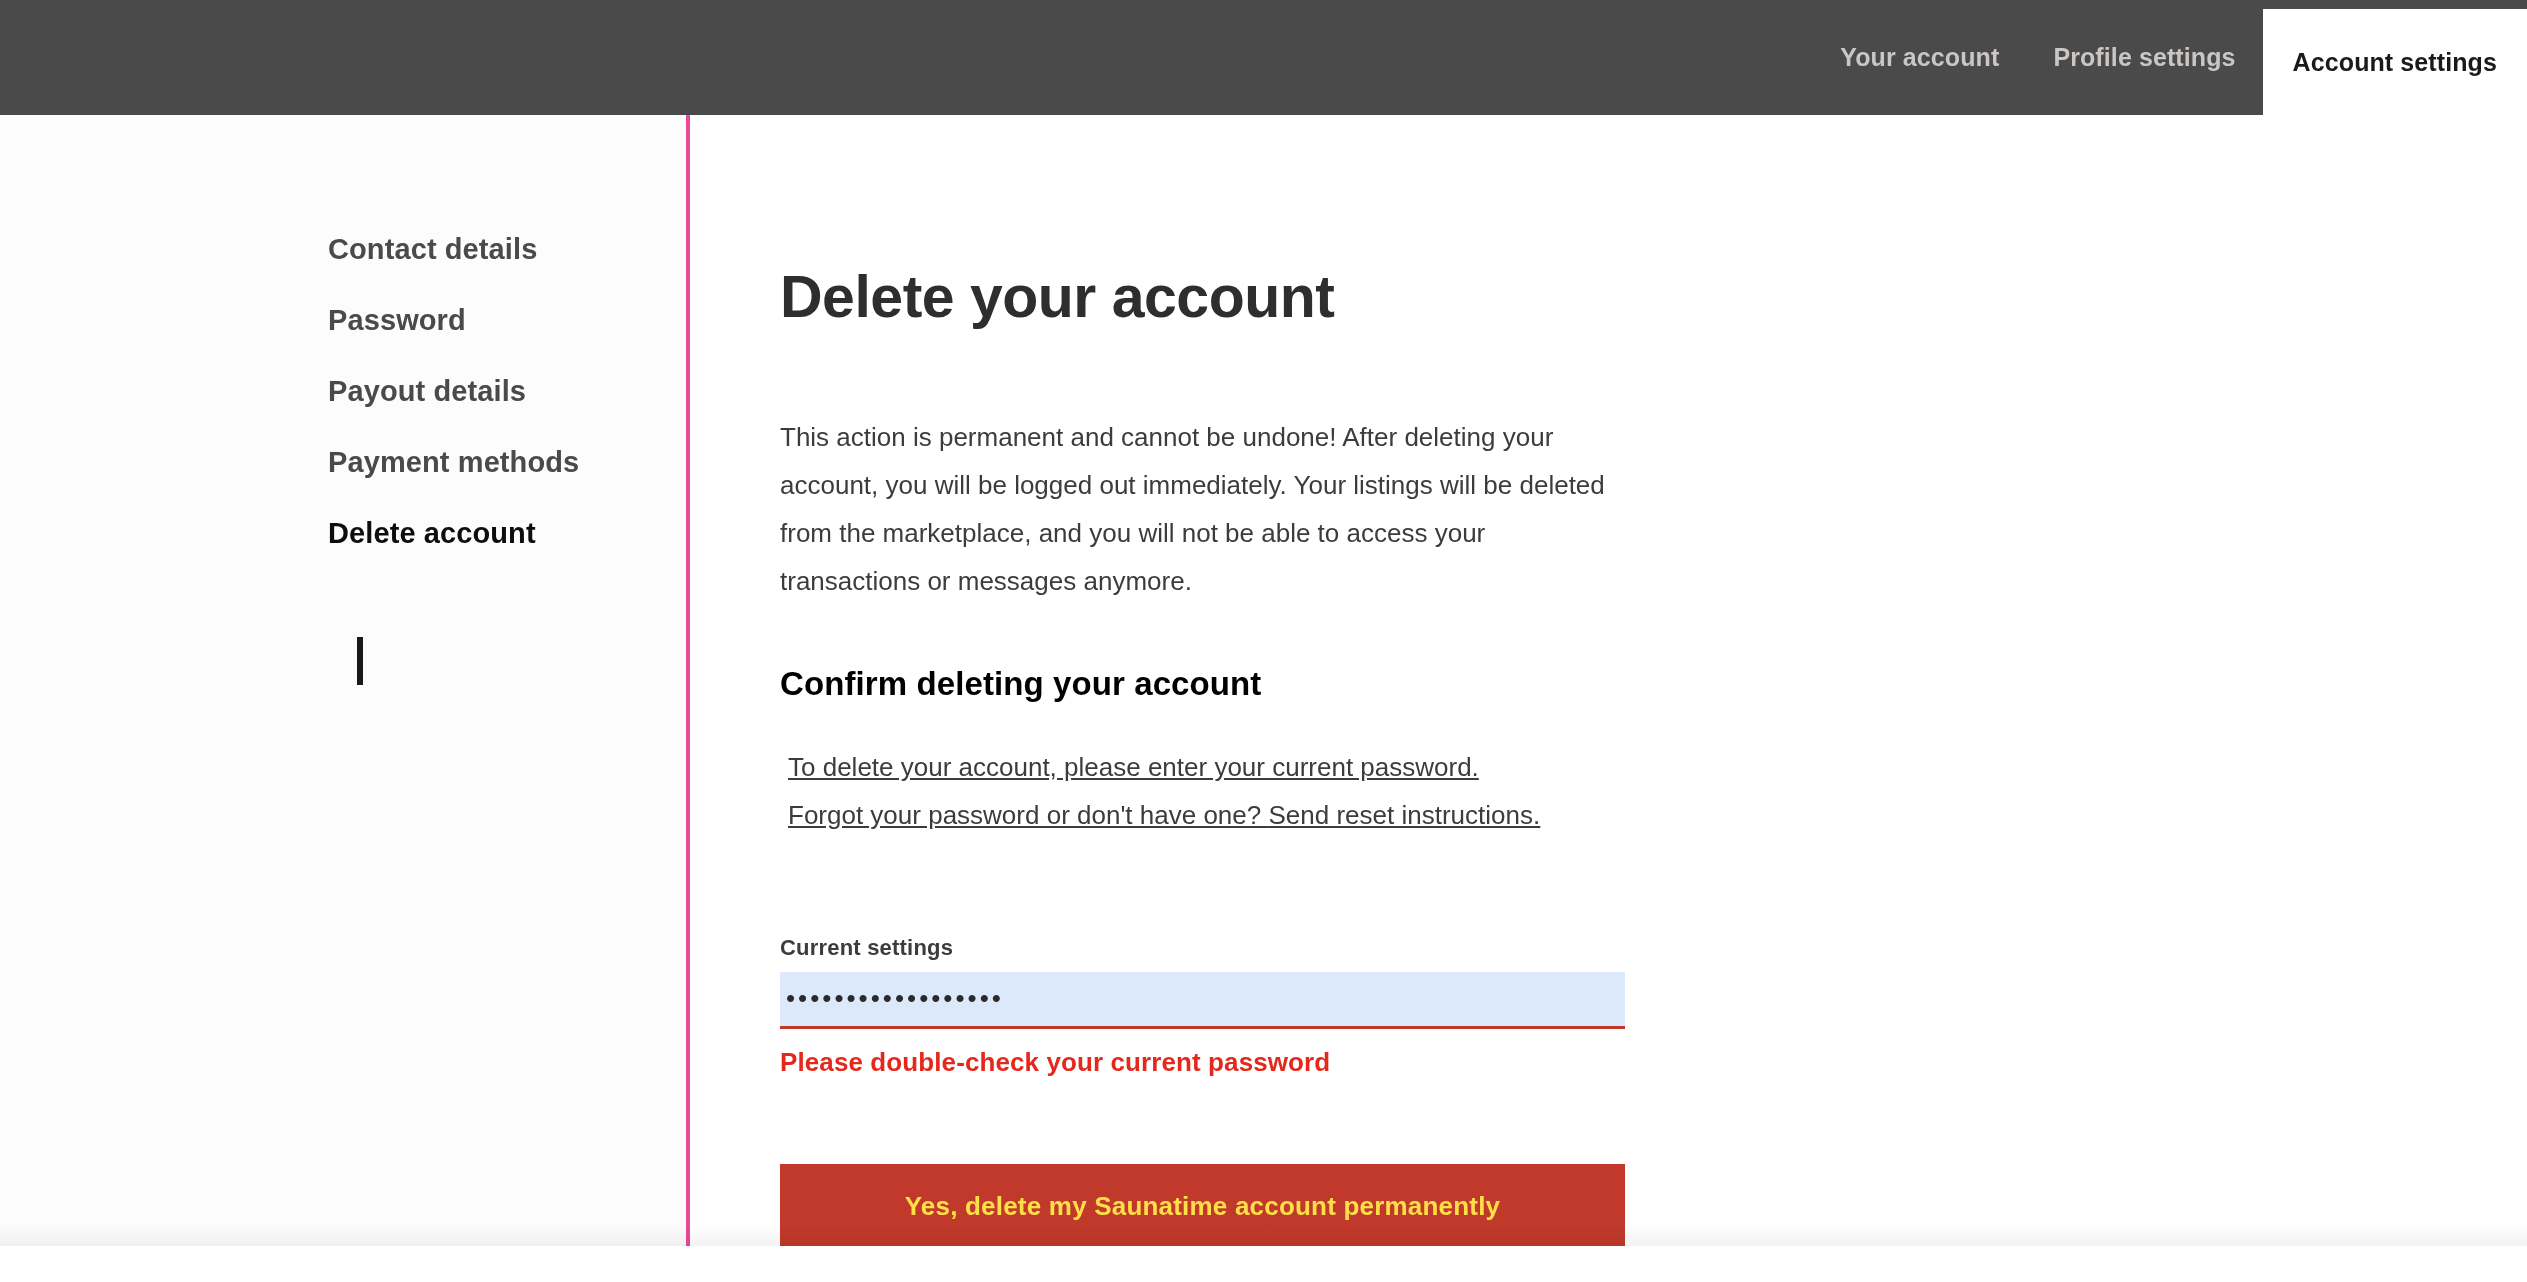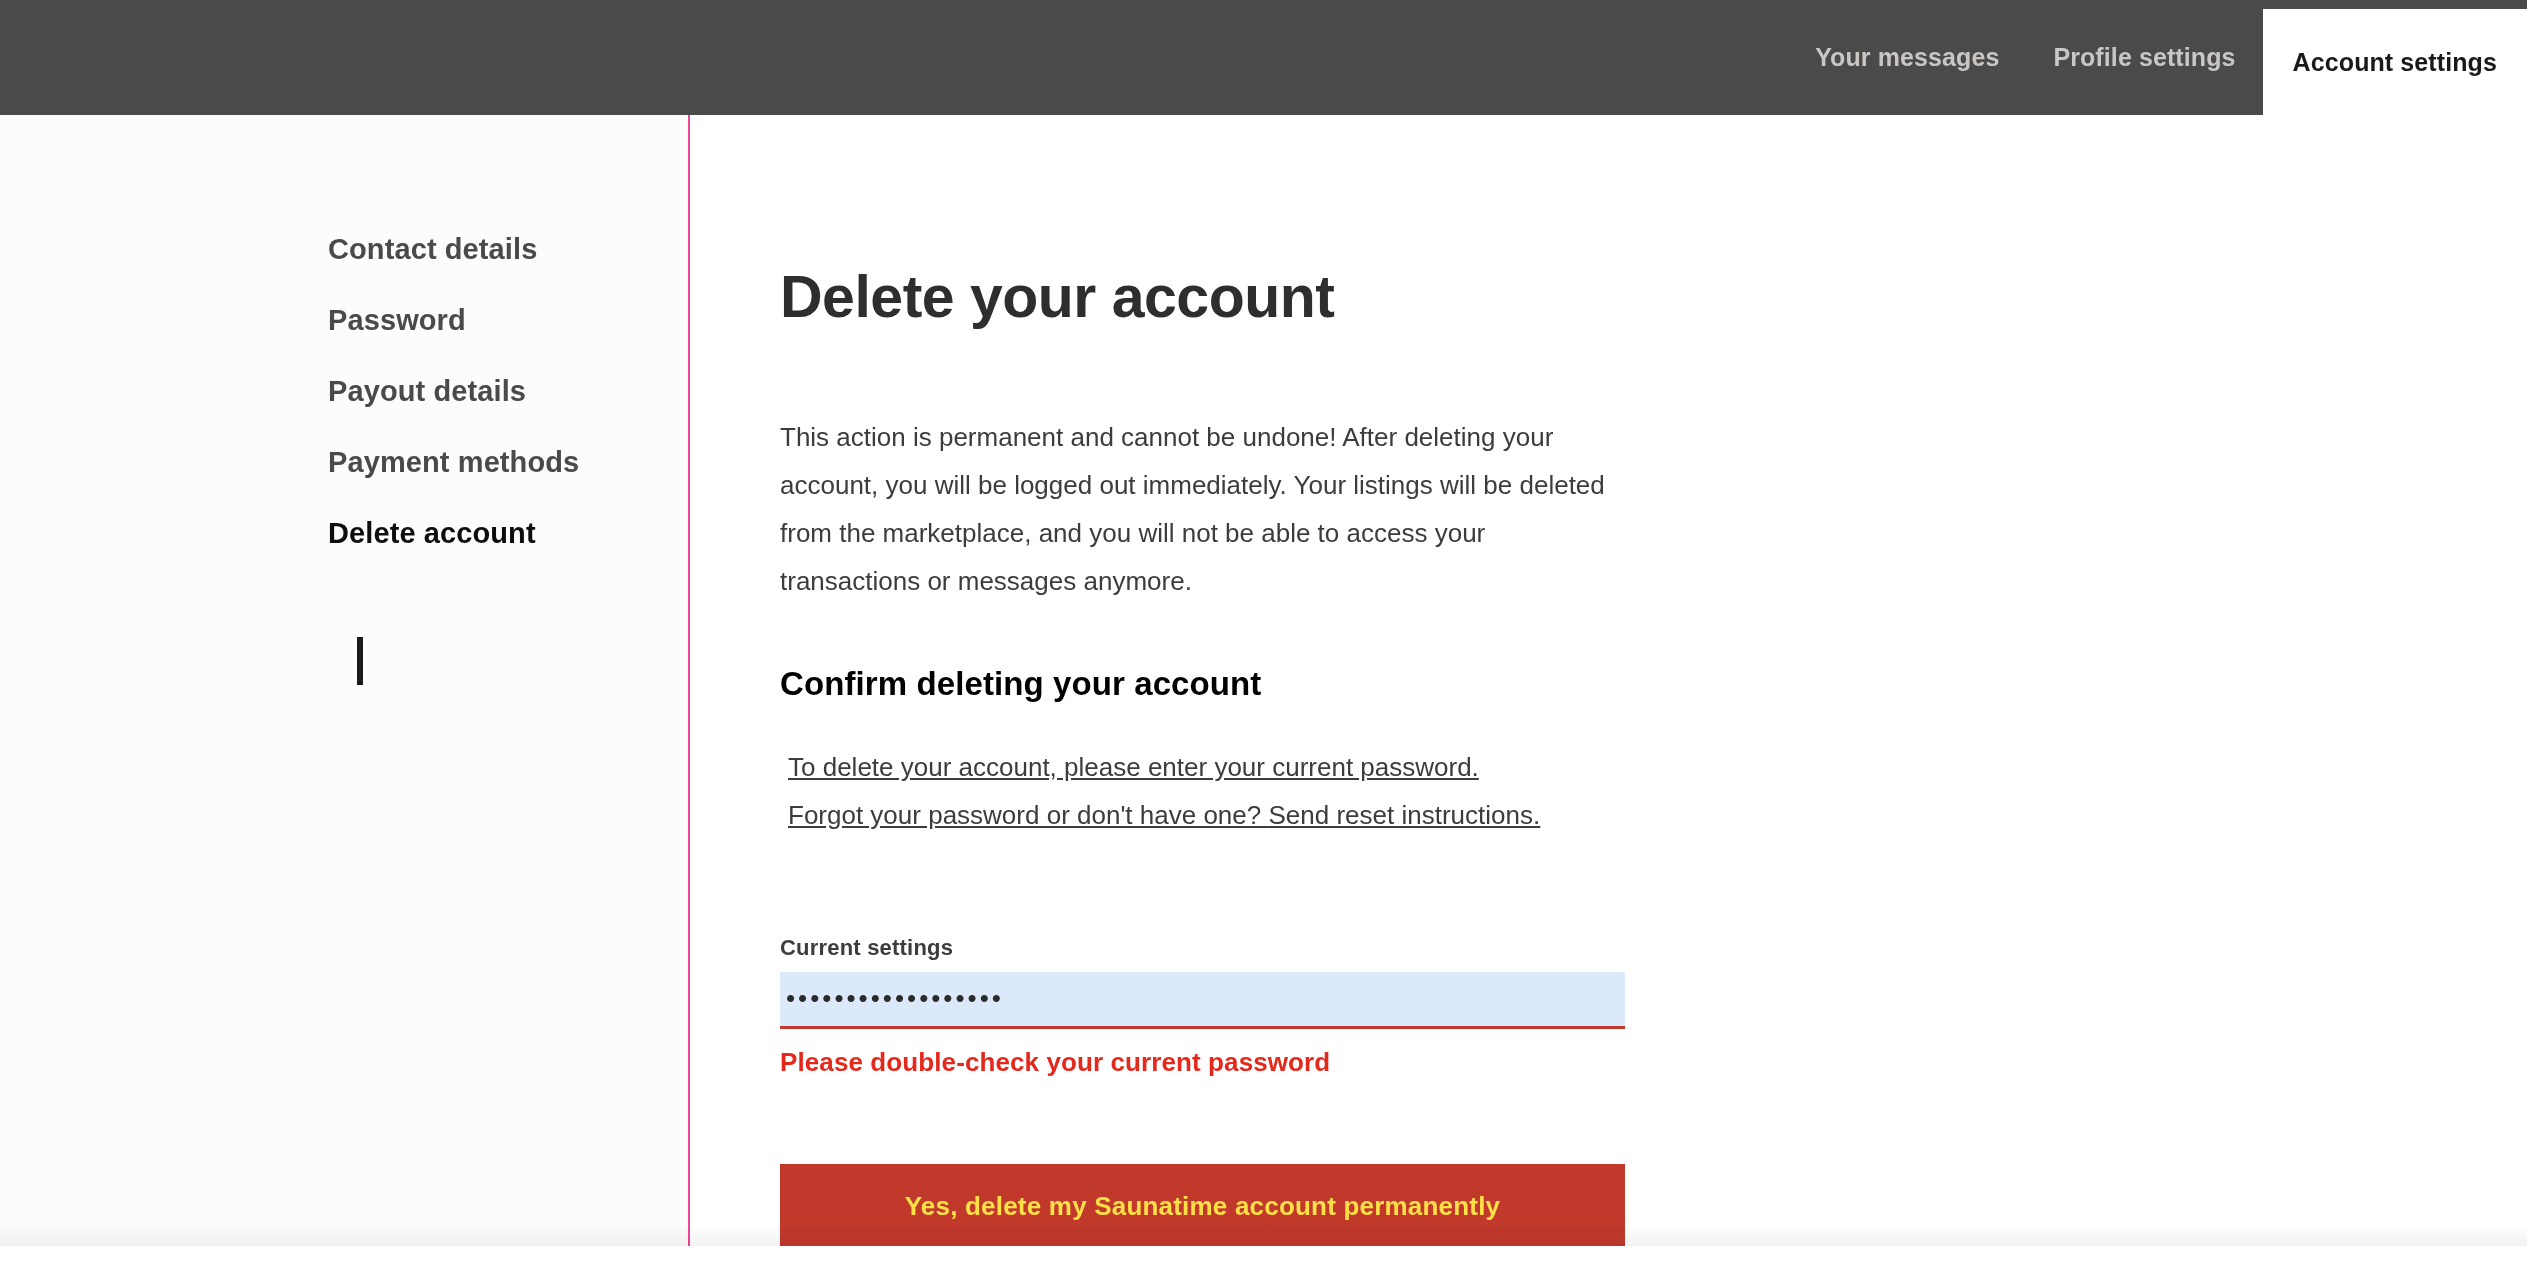--- a/index.html
+++ b/index.html
@@ -60,21 +60,21 @@
     background: #ffffff;
   }
 
   .sidebar {
     position: absolute;
     top: 0;
     left: 0;
     width: 690px;
     height: 1167px;
     background: #fcfcfc;
-    border-right: 2px solid #ec4899;
+    border-right: 4px solid #ec4899;
   }
   .sidebar-inner {
     padding-top: 118px;
     padding-left: 328px;
   }
   .sidebar-item {
     position: relative;
     font-size: 29px;
     font-weight: 700;
     color: #4a4a4a;
@@ -231,21 +231,21 @@
 </style>
 </head>
 <body>
 
 <div class="chrome-top">
   <div class="chrome-tick"></div>
 </div>
 
 <div class="topbar">
   <div class="nav-links">
-    <a class="nav-link" href="#">Your messages</a>
+    <a class="nav-link" href="#">Your account</a>
     <a class="nav-link" href="#">Profile settings</a>
     <a class="nav-link active active-inner" href="#">Account settings</a>
   </div>
 </div>
 
 <div class="page">
 
   <div class="sidebar">
     <div class="sidebar-inner">
       <div class="sidebar-item">Contact details</div>

